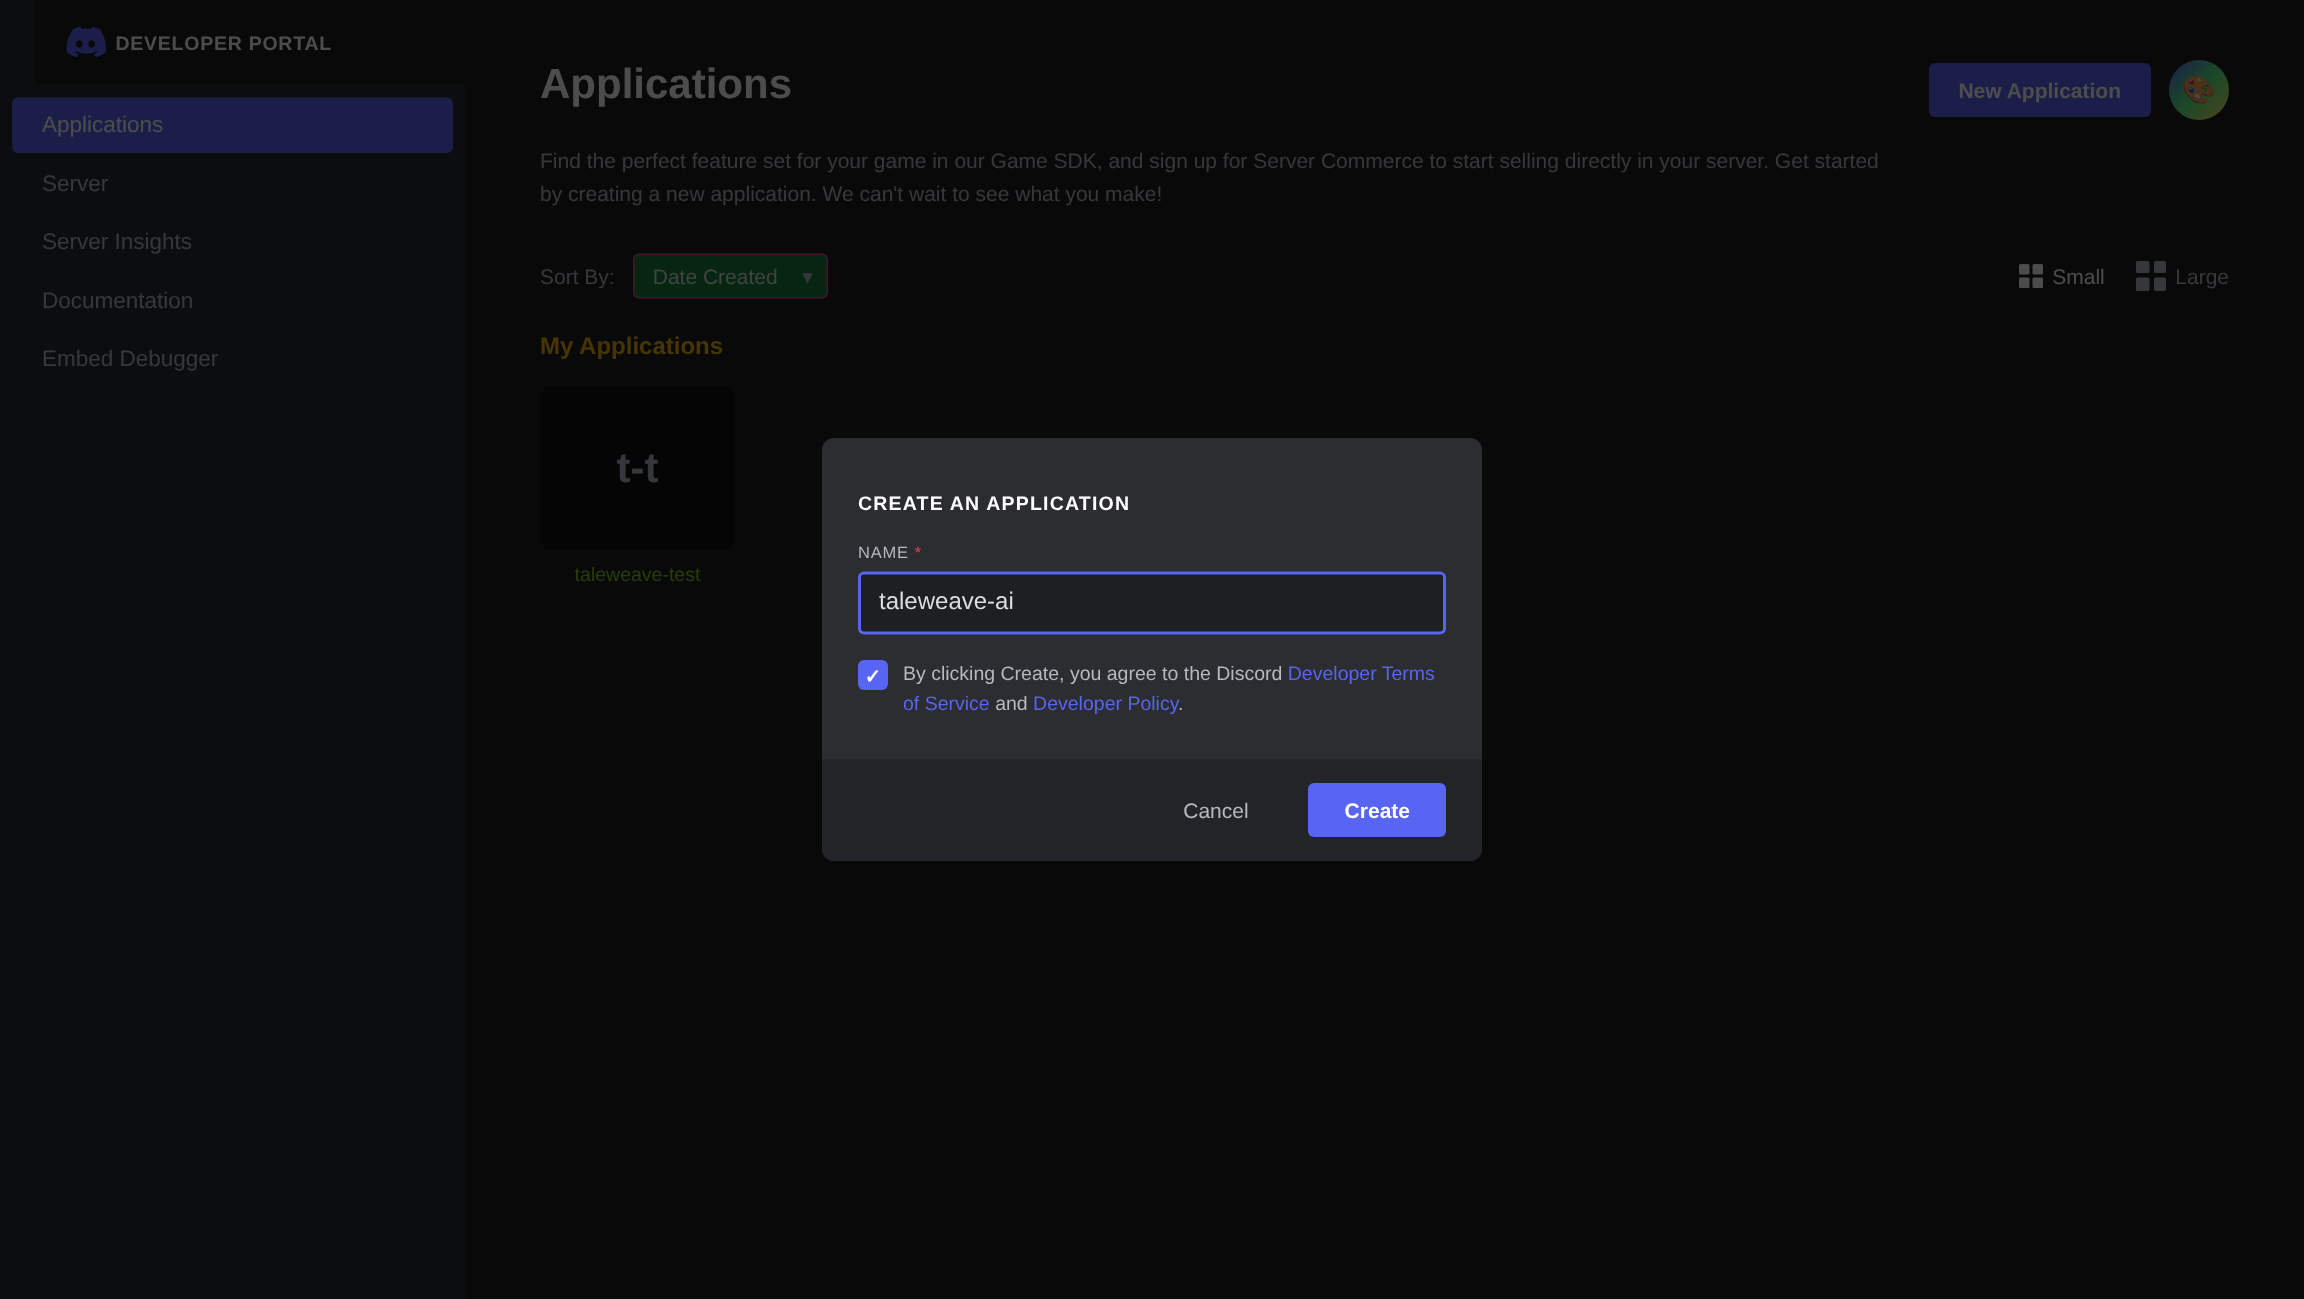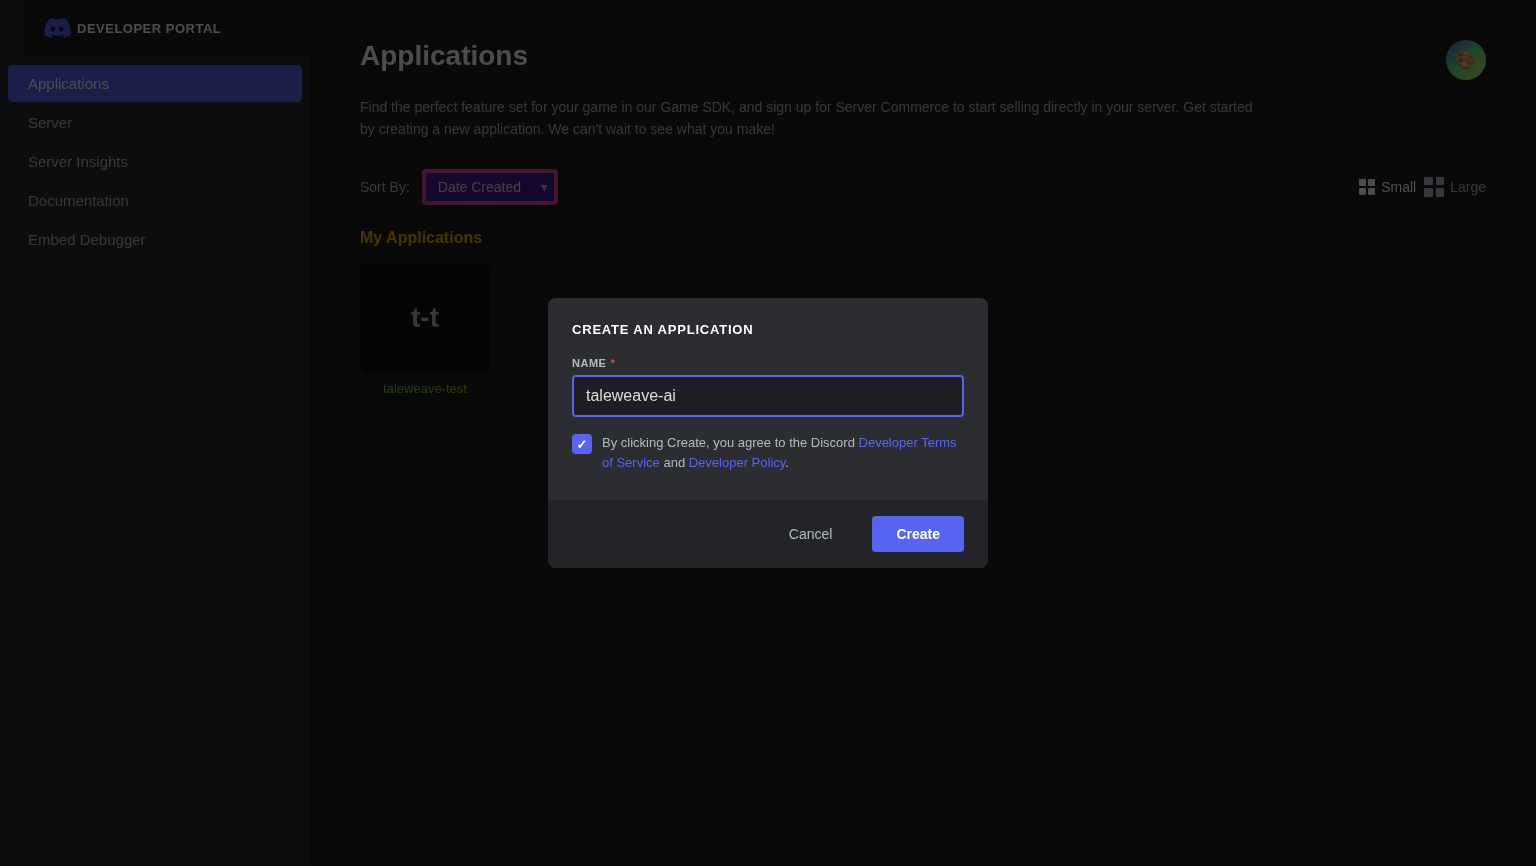--- a/index.html
+++ b/index.html
@@ -138,50 +138,51 @@
       align-items: center;
       gap: 12px;
     }
 
     .sort-label {
       color: #b5bac1;
       font-size: 14px;
     }
 
     .sort-select {
-      background-color: #4c1d95;
-      border: 4px solid #ec4899;
+      background-color: #15803d;
+      border: 1px solid #ec4899;
       color: #dcddde;
       padding: 6px 32px 6px 12px;
       border-radius: 4px;
       font-size: 14px;
       cursor: pointer;
       appearance: none;
       -webkit-appearance: none;
       position: relative;
+      text-align: center;
     }
 
     .sort-select-wrapper {
       position: relative;
       display: inline-block;
     }
 
     .sort-select-wrapper::after {
       content: '▾';
       position: absolute;
       right: 10px;
       top: 50%;
       transform: translateY(-50%);
       color: #b5bac1;
       pointer-events: none;
     }
 
     .view-toggle {
       display: flex;
-      gap: 8px;
+      gap: 21px;
       align-items: center;
     }
 
     .view-option {
       display: flex;
       align-items: center;
       gap: 6px;
       color: #b5bac1;
       cursor: pointer;
       font-size: 14px;
@@ -268,35 +269,35 @@
     }
 
     .modal {
       background-color: #2b2d31;
       border-radius: 8px;
       width: 440px;
       overflow: hidden;
     }
 
     .modal-body {
-      padding: 24px 24px 20px 24px;
+      padding: 36px 24px 20px 24px;
     }
 
     .modal-title {
       font-size: 13px;
       font-weight: 800;
       color: #ffffff;
       letter-spacing: 0.8px;
       text-transform: uppercase;
       margin-bottom: 20px;
     }
 
     .form-label {
       font-size: 11px;
-      font-weight: 700;
+      font-weight: 400;
       color: #b5bac1;
       text-transform: uppercase;
       letter-spacing: 0.5px;
       margin-bottom: 6px;
       display: flex;
       align-items: center;
       gap: 4px;
     }
 
     .required-star {
@@ -409,20 +410,21 @@
     <div class="sidebar-item">
       <span>Embed Debugger</span>
     </div>
   </nav>
 </div>
 
 <div class="main-content">
   <div class="page-header">
     <h1 class="page-title">Applications</h1>
     <div class="header-right">
+      <button class="new-app-button">New Application</button>
       <div class="avatar">🎨</div>
     </div>
   </div>
 
   <p class="page-description">Find the perfect feature set for your game in our Game SDK, and sign up for Server Commerce to start selling directly in your server. Get started by creating a new application. We can't wait to see what you make!</p>
 
   <div class="sort-bar">
     <div class="sort-left">
       <span class="sort-label">Sort By:</span>
       <div class="sort-select-wrapper">

